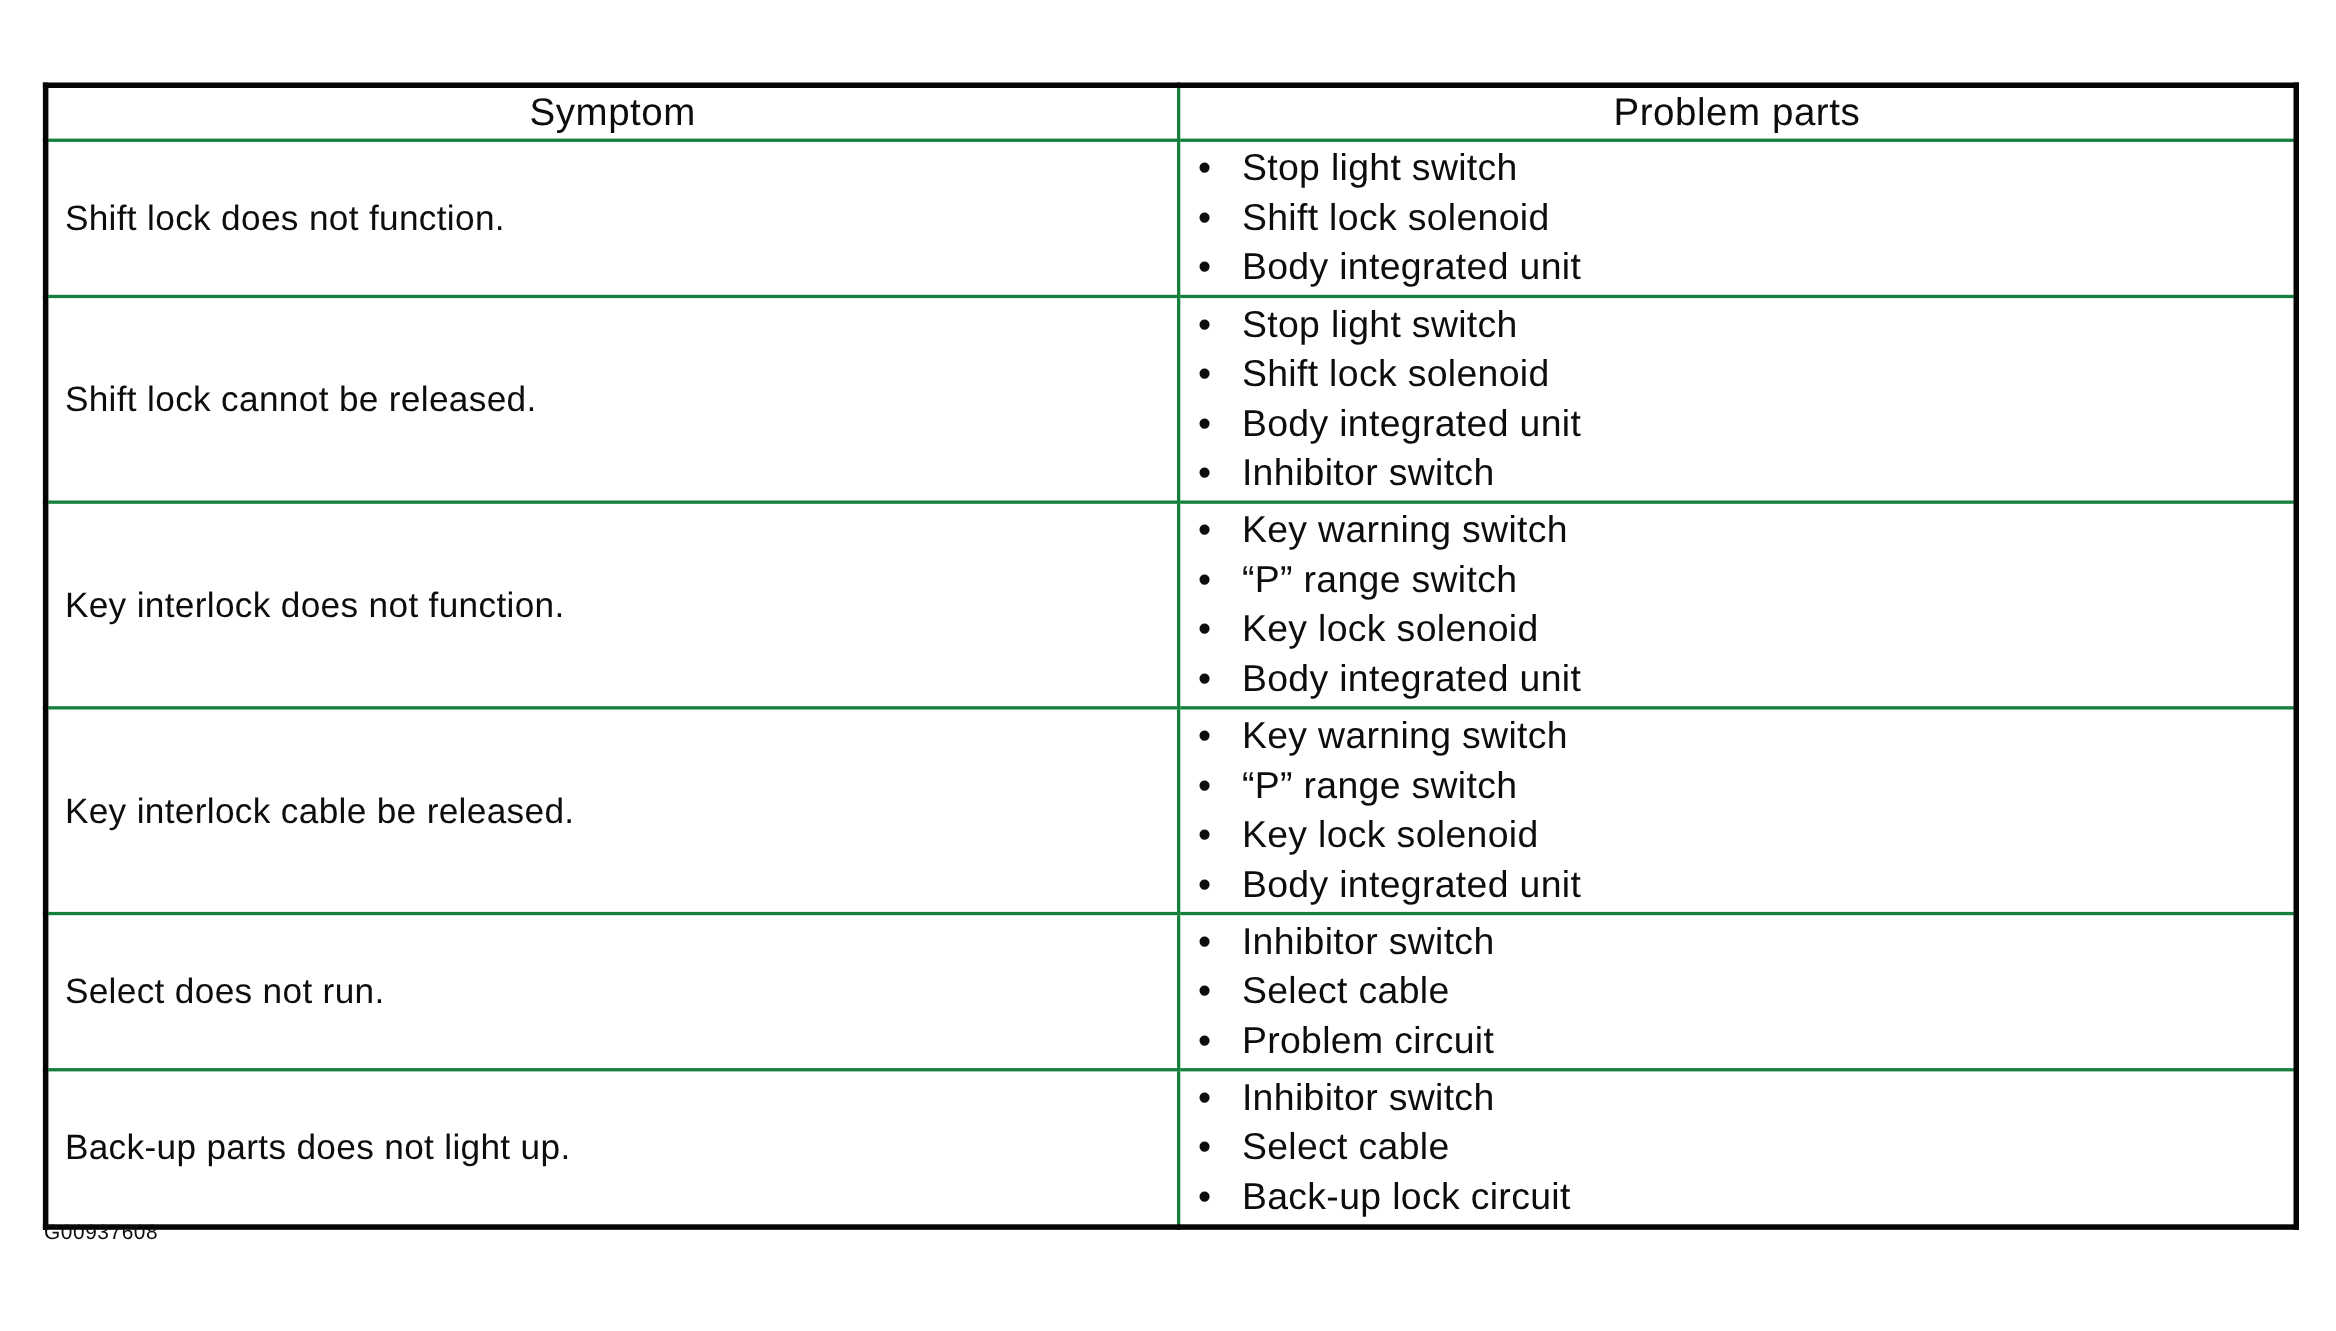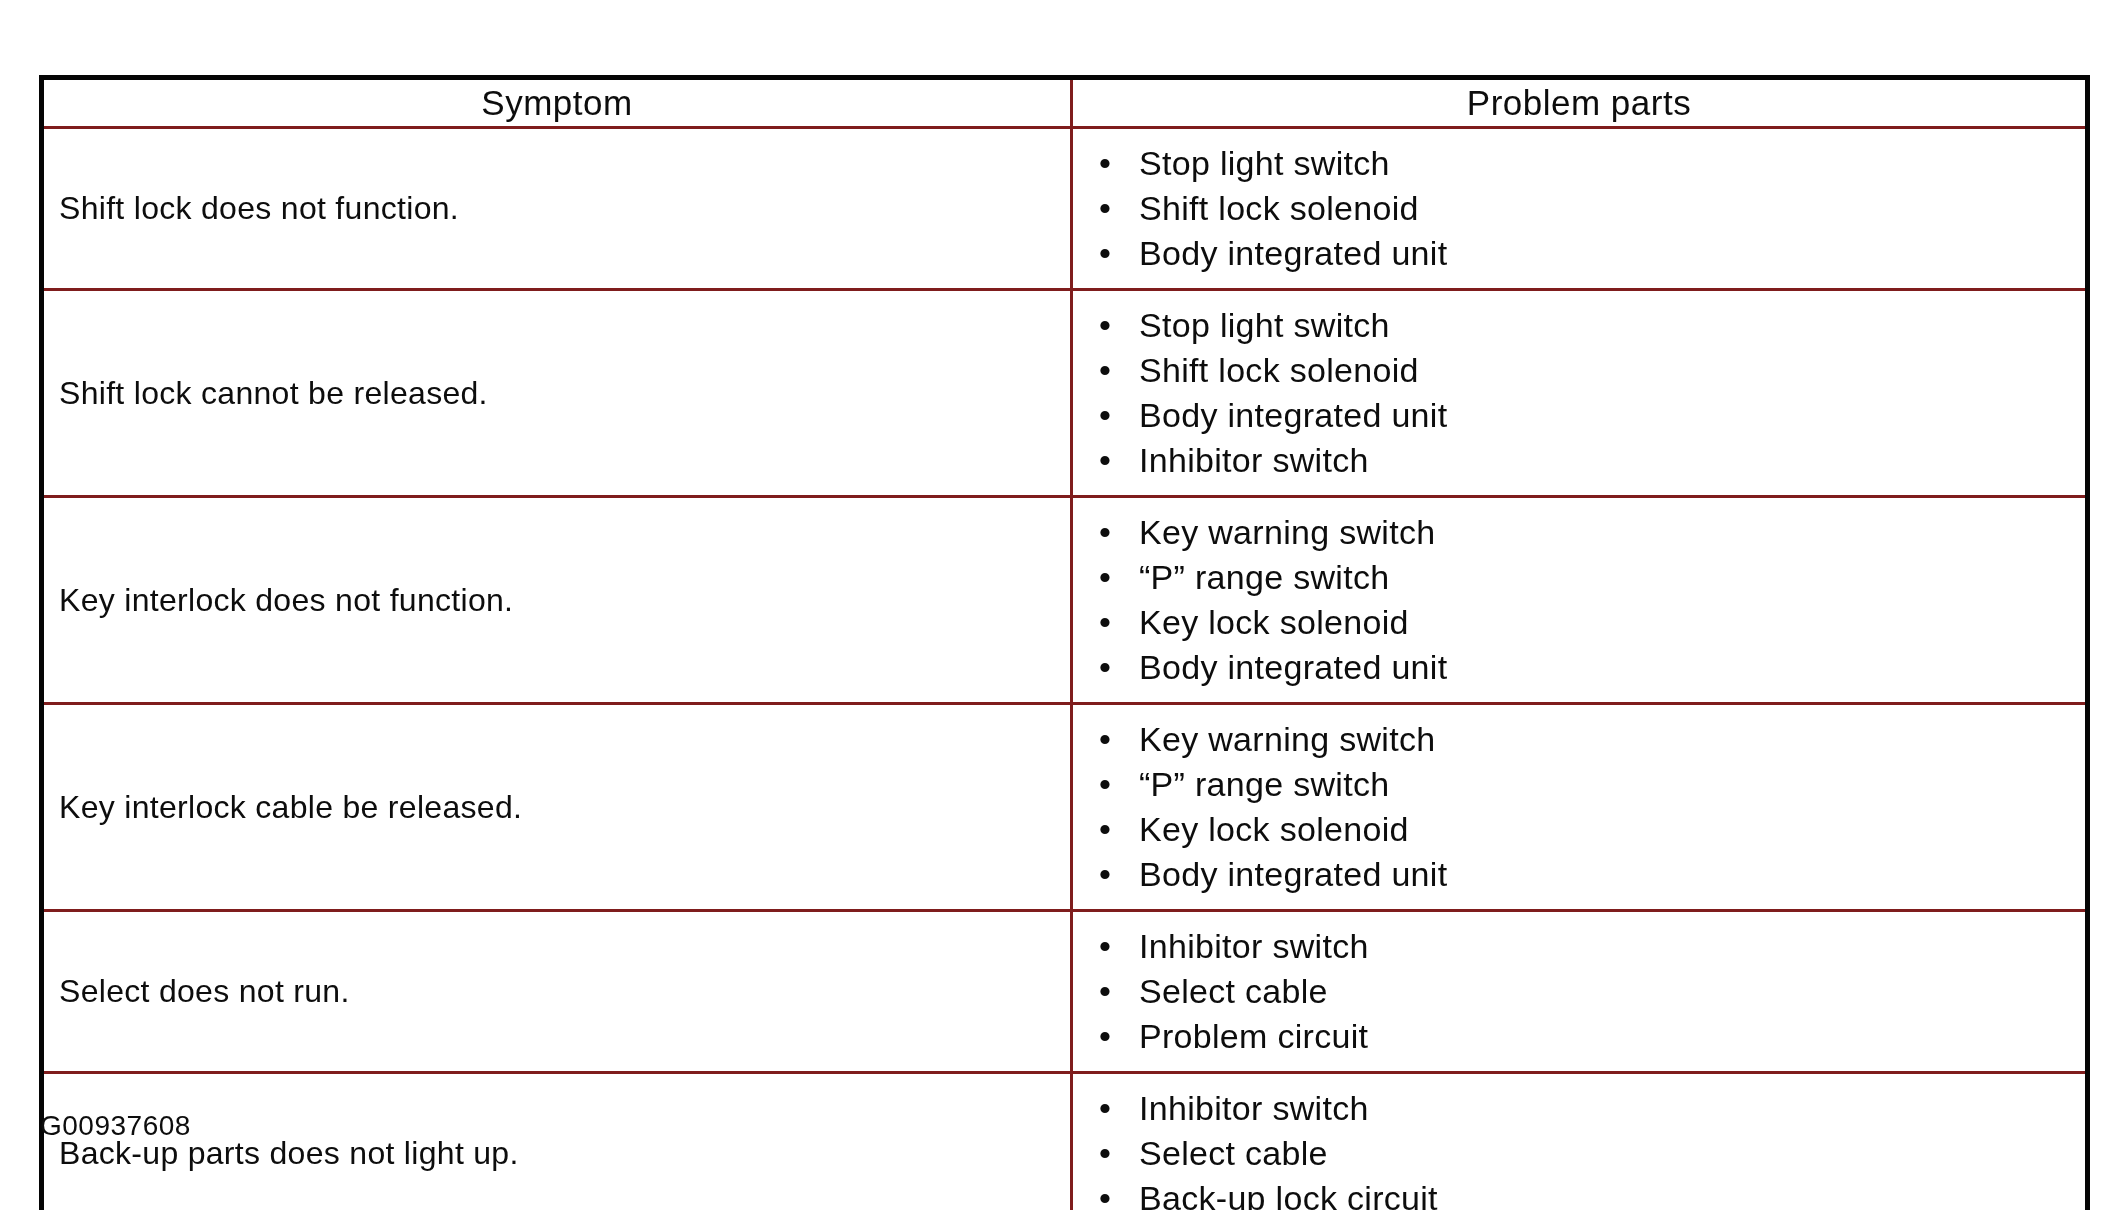--- a/index.html
+++ b/index.html
@@ -17,21 +17,21 @@
     left: 39px;
     top: 75px;
     width: 2046px;
     border-collapse: collapse;
     table-layout: fixed;
     border: 5px solid #050505;
   }
   col.col-symptom { width: 1030px; }
   col.col-parts   { width: 1016px; }
   th, td {
-    border: 3px solid #7f1d1d;
+    border: 3px solid #15803d;
     font-weight: 400;
     padding: 0;
   }
   thead tr { height: 50px; }
   thead th {
     font-size: 35px;
     text-align: center;
     vertical-align: middle;
     letter-spacing: 0.5px;
   }
@@ -44,40 +44,40 @@
   td.symptom {
     font-size: 32px;
     vertical-align: middle;
     padding-left: 15px;
     letter-spacing: 0.3px;
   }
   td.parts { vertical-align: middle; }
   td.parts ul {
     list-style: none;
     margin: 0;
-    padding: 12px;
+    padding: 2px;
   }
   td.parts li {
     position: relative;
     padding-left: 54px;
     font-size: 34px;
     line-height: 45px;
     letter-spacing: 0.3px;
   }
   td.parts li::before {
     content: "\2022";
     position: absolute;
     left: 14px;
     top: 0;
   }
   .figure-code {
     position: absolute;
     left: 40px;
     top: 1110px;
-    font-size: 28px;
+    font-size: 19px;
     letter-spacing: 0.5px;
     color: #0d0d0d;
   }
 </style>
 </head>
 <body>
 
 <div class="page">
 
   <table class="trouble-table">

